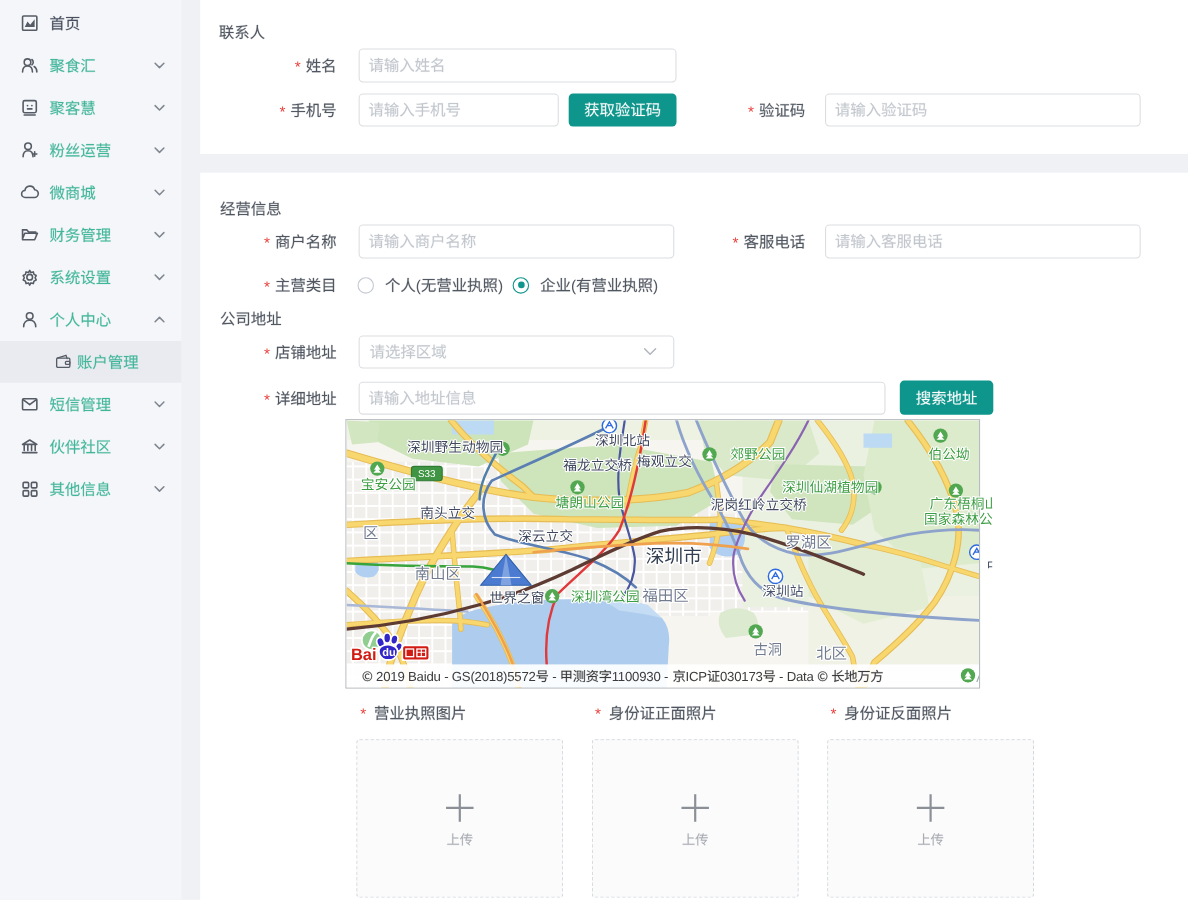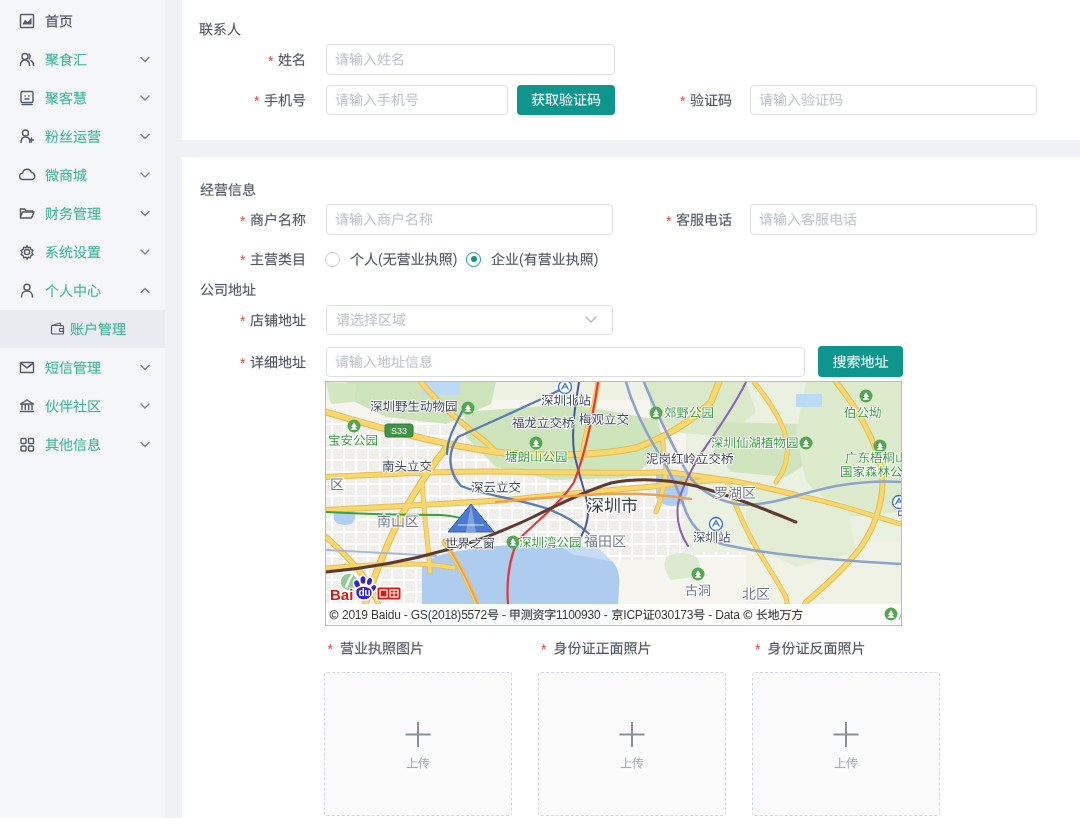--- a/index.html
+++ b/index.html
@@ -11,21 +11,21 @@
     <div style="position:absolute;left:517px;top:85px;width:98px;height:30px;background:#0e968c;border-radius:4px"></div>
     <div style="position:absolute;left:750px;top:85px;width:287px;height:30px;background:#fff;border:1px solid #dcdee2;border-radius:4px;box-sizing:border-box"></div>
     <div style="position:absolute;left:326px;top:204px;width:287px;height:31px;background:#fff;border:1px solid #dcdee2;border-radius:4px;box-sizing:border-box"></div>
     <div style="position:absolute;left:750px;top:204px;width:287px;height:31px;background:#fff;border:1px solid #dcdee2;border-radius:4px;box-sizing:border-box"></div>
     <div style="position:absolute;left:325px;top:251.5px;width:15px;height:15px;border:1px solid #c5c9d2;border-radius:50%;box-sizing:border-box;background:#fff"></div>
     <div style="position:absolute;left:466px;top:251.5px;width:15px;height:15px;border:1px solid #0e968c;border-radius:50%;box-sizing:border-box;background:#fff"></div>
     <div style="position:absolute;left:470.5px;top:256px;width:6px;height:6px;border-radius:50%;background:#0e968c"></div>
     <div style="position:absolute;left:326px;top:305px;width:287px;height:30px;background:#fff;border:1px solid #dcdee2;border-radius:4px;box-sizing:border-box"></div>
     <div style="position:absolute;left:326px;top:347px;width:479px;height:30px;background:#fff;border:1px solid #dcdee2;border-radius:4px;box-sizing:border-box"></div>
     <div style="position:absolute;left:818px;top:346px;width:85px;height:31px;background:#0e968c;border-radius:4px"></div>
-    <div style="position:absolute;left:325px;top:381px;width:577px;height:245px;border:1px solid #b8bcc2;box-sizing:border-box;overflow:hidden"><svg width="575" height="243" viewBox="0 0 575 243">
+    <div style="position:absolute;left:314px;top:381px;width:577px;height:245px;border:1px solid #b8bcc2;box-sizing:border-box;overflow:hidden"><svg width="575" height="243" viewBox="0 0 575 243">
 <defs>
 <pattern id="grid" width="12" height="12" patternUnits="userSpaceOnUse">
 <rect width="12" height="12" fill="#f1efeb"></rect>
 <path d="M0 6 H12 M6 0 V12" stroke="#ffffff" stroke-width="1.8"></path>
 </pattern>
 <g id="tree">
             <circle r="6.5" fill="#52a851"></circle>
             <path d="M0 -3.8 L3 1 H1 L3.6 3.8 H-3.6 L-1 1 H-3 Z" fill="#fff"></path>
           </g>
 <g id="metro">

